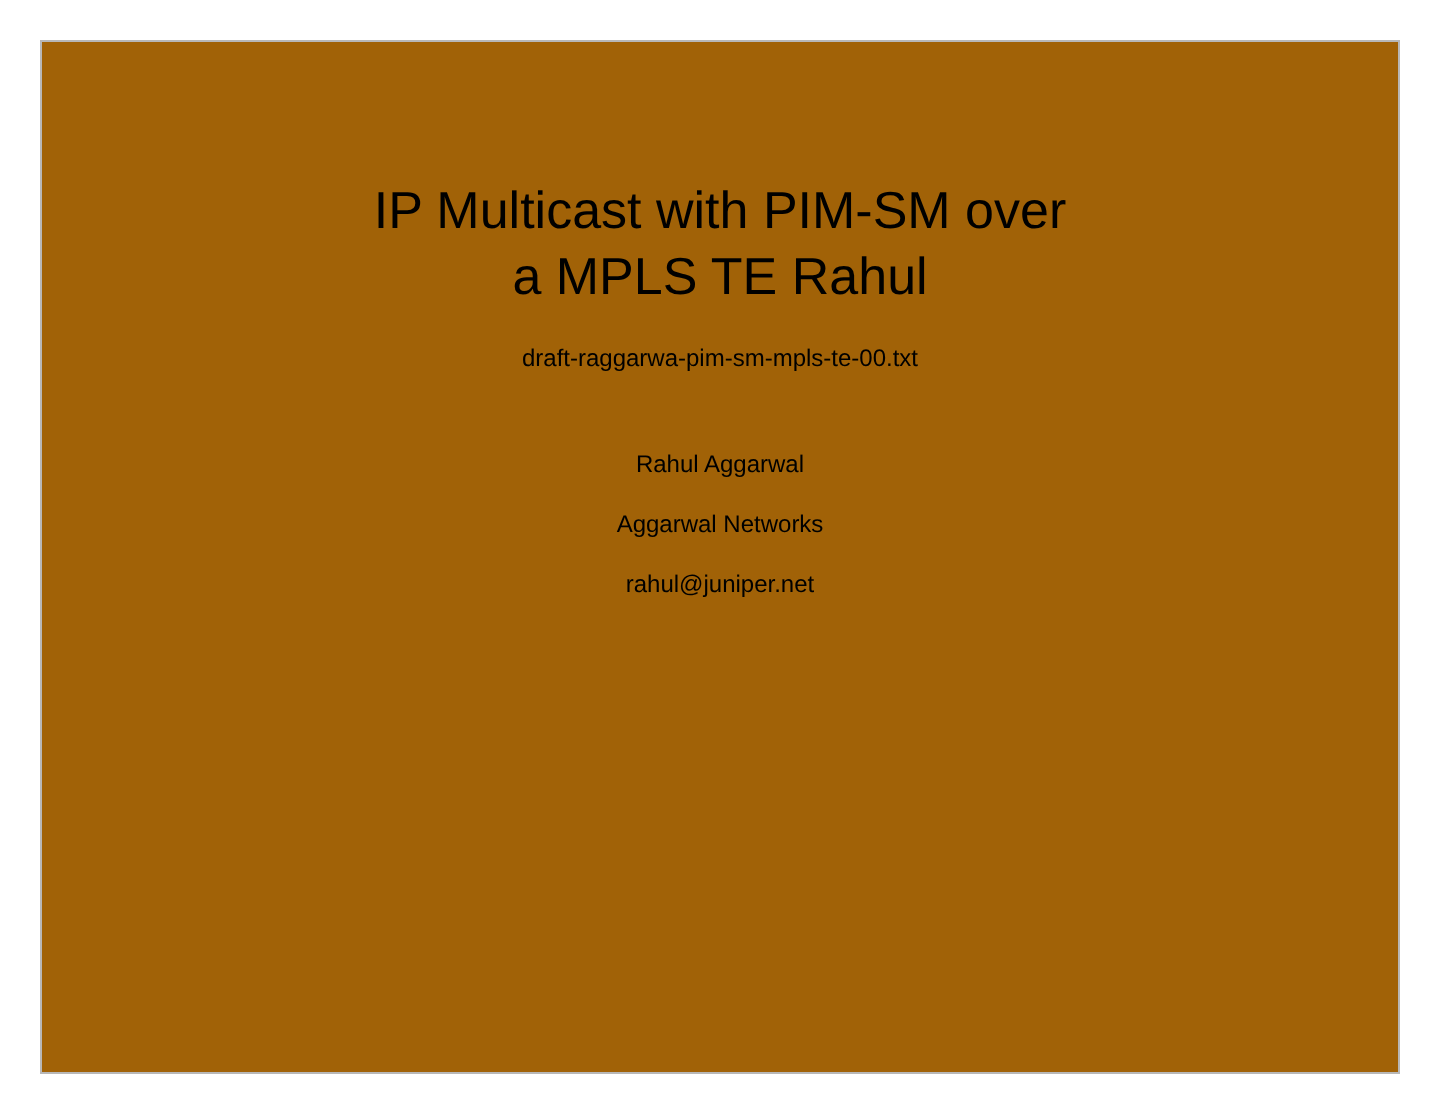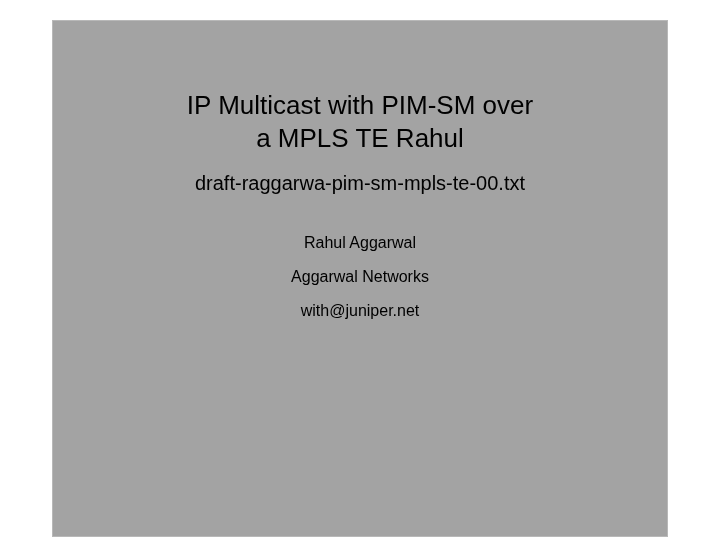--- a/index.html
+++ b/index.html
@@ -10,56 +10,56 @@
     body {
       width: 720px;
       height: 557px;
       background: #ffffff;
       font-family: Arial, Helvetica, sans-serif;
       display: flex;
       align-items: center;
       justify-content: center;
     }
     .slide-frame {
-      width: 616px;
+      width: 680px;
       height: 517px;
       border: 1px solid #b8b8b8;
-      background: #a3a3a3;
+      background: #a16207;
       padding-top: 68px;
       text-align: center;
     }
     .title {
       font-size: 26px;
       font-weight: 400;
       color: #000;
       line-height: 1.25;
       margin-bottom: 18px;
     }
     .subtitle {
-      font-size: 20px;
+      font-size: 12px;
       font-weight: 400;
       color: #000;
       margin-bottom: 40px;
     }
     .author-block {
-      font-size: 16px;
+      font-size: 12px;
       color: #000;
       line-height: 1.0;
     }
     .author-line {
       margin-bottom: 18px;
     }
   </style>
 </head>
 <body>
 
 <div class="slide-frame">
   <div class="title">
     <span>IP Multicast with PIM-SM over</span><br>
     <span>a MPLS TE Rahul</span>
   </div>
   <div class="subtitle">draft-raggarwa-pim-sm-mpls-te-00.txt</div>
   <div class="author-block">
     <div class="author-line">Rahul Aggarwal</div>
     <div class="author-line">Aggarwal Networks</div>
-    <div class="author-line">with@juniper.net</div>
+    <div class="author-line">rahul@juniper.net</div>
   </div>
 </div>
 
 </body></html>

